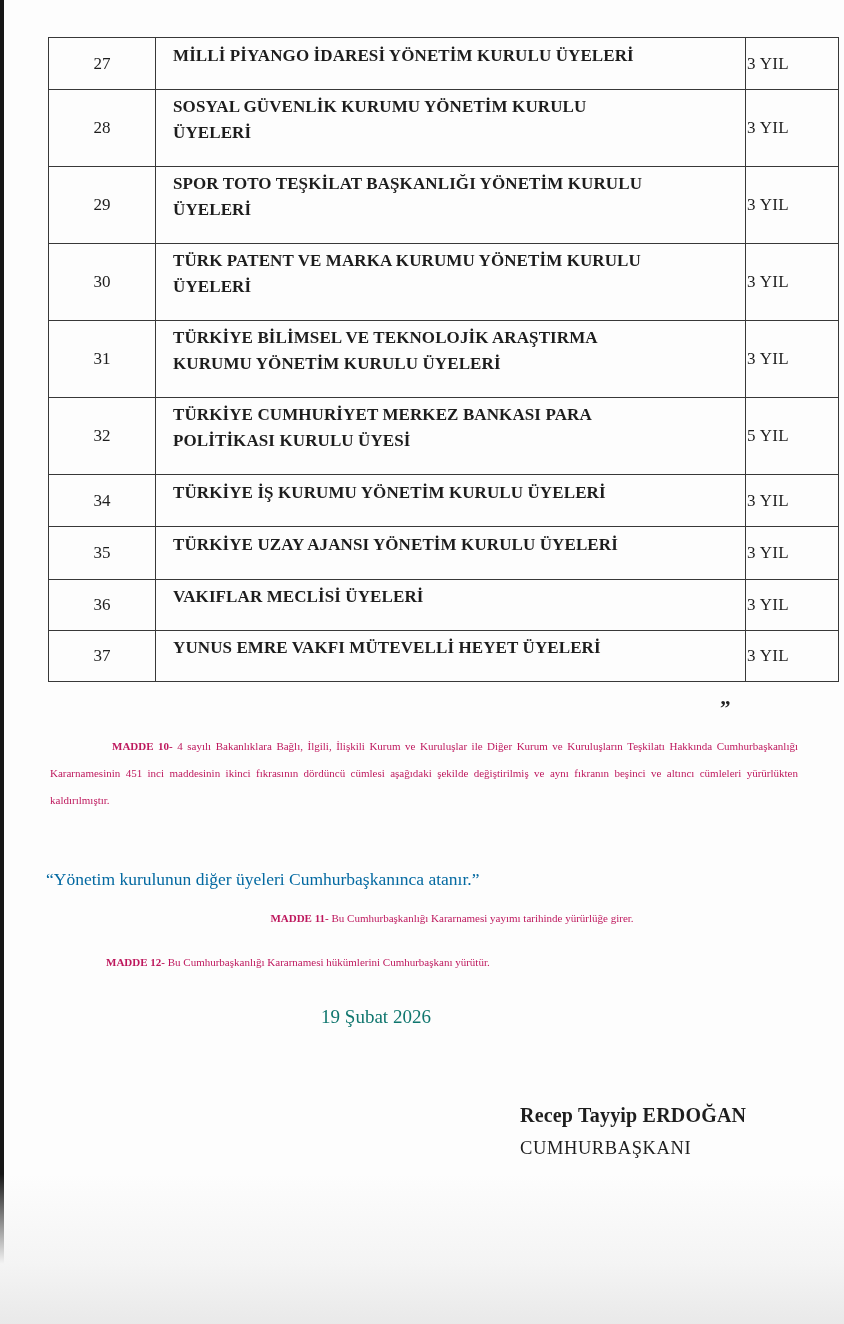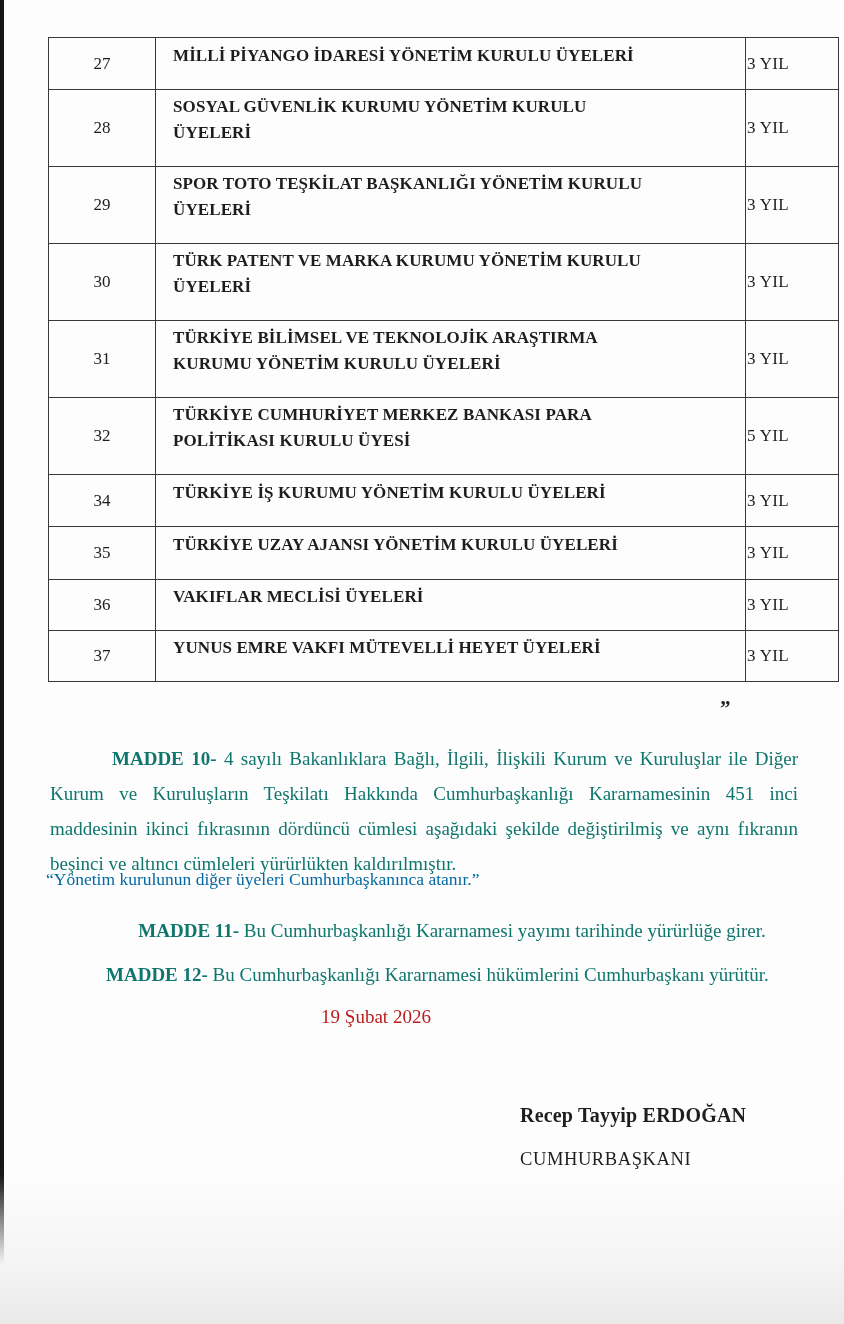--- a/index.html
+++ b/index.html
@@ -52,40 +52,40 @@
   tr.r-h68{height:68px}
   tr.r-h53{height:53px}
   tr.r-h51{height:51px}
   
   .closing-quote{
     position:absolute;left:720px;top:696px;
     font-size:21px;font-weight:bold;color:#222;
   }
   .article{
     position:absolute;left:50px;width:748px;
-    font-size:19px;line-height:35px;color:#0f766e;
+    font-size:11px;line-height:27px;color:#be185d;
   }
   .article .lbl{font-weight:bold;}
   .art-10{top:722px;text-align:justify;text-indent:62px;}
   .quoted-line{
     position:absolute;left:46px;top:851px;width:760px;
     font-size:17.5px;color:#0369a1;
   }
   .art-11{top:894px;text-indent:56px;text-align:center;}
   .art-12{top:938px;text-indent:56px;}
   .date-line{
     position:absolute;left:0;top:1006px;width:752px;
-    text-align:center;font-size:19px;color:#b91c1c;
+    text-align:center;font-size:19px;color:#0f766e;
   }
   .signature{
     position:absolute;left:520px;top:1104px;width:256px;
     text-align:left;color:#1e1e1e;
   }
   .signature .sig-name{font-weight:bold;font-size:20px;letter-spacing:.2px;}
-  .signature .sig-title{font-size:18.5px;margin-top:22px;letter-spacing:.6px;}
+  .signature .sig-title{font-size:18.5px;margin-top:11px;letter-spacing:.6px;}
 </style>
 </head>
 <body>
 
 <div class="page">
 
   <div class="scan-edge-left"></div>
 
   <div class="terms-table-wrap">
     <table class="terms">

